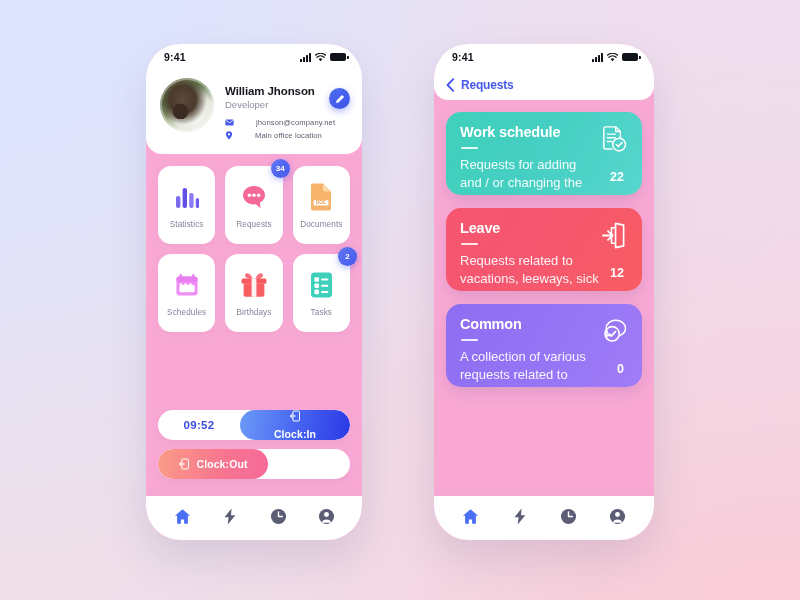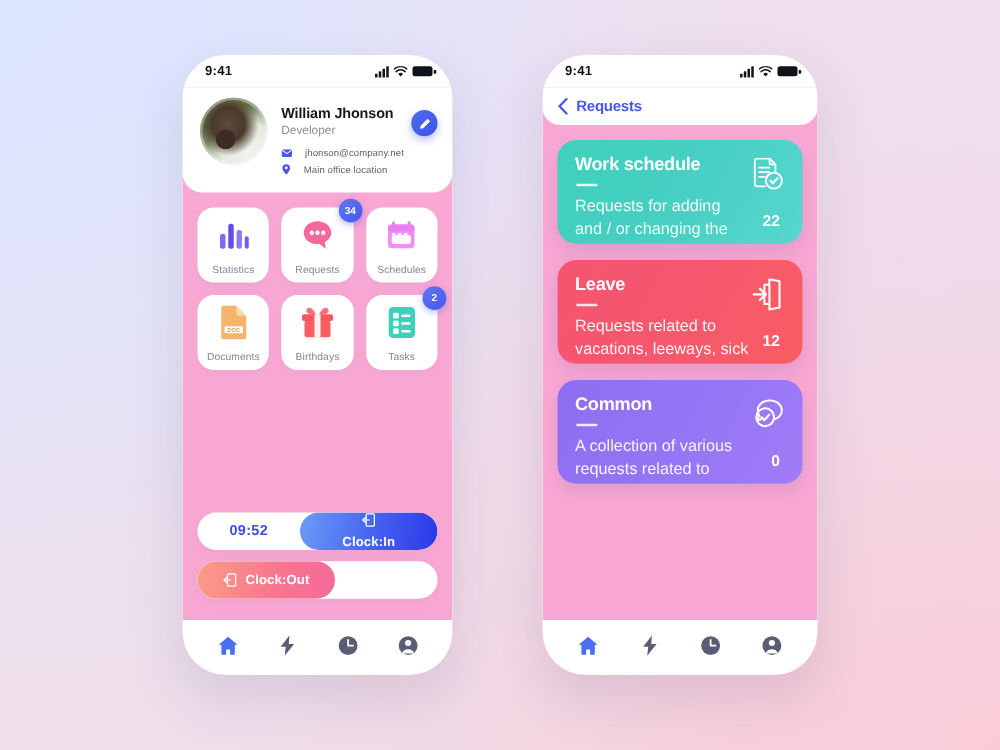--- a/index.html
+++ b/index.html
@@ -88,42 +88,42 @@
   }
   .profile-info { margin-left: 11px; padding-top: 6px; flex: 1; min-width: 0; }
   .profile-name {
     font-size: 11.5px; font-weight: bold; color: #15161c;
     letter-spacing: -0.1px; line-height: 1.25;
   }
   .profile-role {
     font-size: 9.5px; color: #8b8e9c; margin-top: 1px; line-height: 1.25;
   }
   .profile-meta { margin-top: 7px; display: flex; flex-direction: column; gap: 4px; }
-  .meta-row { display: flex; align-items: center; gap: 10px; }
+  .meta-row { display: flex; align-items: center; gap: 22px; }
   .meta-row span.txt { font-size: 7.6px; color: #5a5d6e; letter-spacing: .1px; }
   .edit-btn {
     position: absolute; right: 12px; top: 18px;
     width: 21px; height: 21px; border-radius: 50%;
     background: linear-gradient(135deg, #4f6bf0 0%, #3a54e8 100%);
     display: flex; align-items: center; justify-content: center;
     box-shadow: 0 3px 7px rgba(62,86,232,.38);
   }
 
   
   .grid {
     padding: 12px 12px 0 12px;
     display: grid;
     grid-template-columns: repeat(3, 1fr);
     gap: 10px;
   }
   .tile {
     position: relative;
     background: #fff;
     border-radius: 13px;
-    height: 60px;
+    height: 78px;
     display: flex;
     flex-direction: column;
     align-items: center;
     justify-content: center;
     box-shadow: 0 3px 9px rgba(120,115,150,.07);
   }
   .tile-icon { height: 32px; display: flex; align-items: center; justify-content: center; }
   .tile-label { font-size: 8.2px; color: #82859a; margin-top: 7px; letter-spacing: .1px; }
   .badge {
     position: absolute; top: -7px; right: -7px;
@@ -279,44 +279,44 @@
               <circle cx="9.4" cy="12.2" r="1.75" fill="#fff"></circle>
               <circle cx="14" cy="12.2" r="1.75" fill="#fff"></circle>
               <circle cx="18.6" cy="12.2" r="1.75" fill="#fff"></circle>
             </svg>
           </div>
           <div class="tile-label">Requests</div>
         </div>
 
         <div class="tile">
           <div class="tile-icon">
+            <svg width="24" height="28" viewBox="0 0 24 28">
+              <path d="M2 2.6 a2 2 0 0 1 2-2 h10 l8 8 v16.8 a2 2 0 0 1 -2 2 H4 a2 2 0 0 1 -2 -2 Z" fill="#f6b36b"></path>
+              <path d="M14 0.6 l8 8 h-6 a2 2 0 0 1 -2 -2 Z" fill="#fdd9a8"></path>
+              <rect x="4.6" y="17" width="14.8" height="5.6" rx="1.2" fill="#fff"></rect>
+              <text x="12" y="21.4" font-family="Liberation Sans, sans-serif" font-size="4.6" font-weight="bold" fill="#f0984a" text-anchor="middle">DOC</text>
+            </svg>
+          </div>
+          <div class="tile-label">Documents</div>
+        </div>
+
+        <div class="tile">
+          <div class="tile-icon">
             <svg width="26" height="26" viewBox="0 0 26 26">
               <rect x="5.5" y="2" width="2.4" height="5" rx="1.2" fill="#e87ef0"></rect>
               <rect x="18.1" y="2" width="2.4" height="5" rx="1.2" fill="#e87ef0"></rect>
               <rect x="2.4" y="4.6" width="21.2" height="19" rx="3" fill="#ee8ff5"></rect>
               <rect x="2.4" y="4.6" width="21.2" height="5.4" rx="3" fill="#e87ef0"></rect>
               <rect x="5.4" y="13" width="15.2" height="7.2" rx="1.6" fill="#fff"></rect>
               <rect x="5.4" y="11.4" width="3" height="1.6" rx=".8" fill="#fff"></rect>
               <rect x="10.2" y="11.4" width="3" height="1.6" rx=".8" fill="#fff"></rect>
               <rect x="15" y="11.4" width="3" height="1.6" rx=".8" fill="#fff"></rect>
             </svg>
           </div>
           <div class="tile-label">Schedules</div>
-        </div>
-
-        <div class="tile">
-          <div class="tile-icon">
-            <svg width="24" height="28" viewBox="0 0 24 28">
-              <path d="M2 2.6 a2 2 0 0 1 2-2 h10 l8 8 v16.8 a2 2 0 0 1 -2 2 H4 a2 2 0 0 1 -2 -2 Z" fill="#f6b36b"></path>
-              <path d="M14 0.6 l8 8 h-6 a2 2 0 0 1 -2 -2 Z" fill="#fdd9a8"></path>
-              <rect x="4.6" y="17" width="14.8" height="5.6" rx="1.2" fill="#fff"></rect>
-              <text x="12" y="21.4" font-family="Liberation Sans, sans-serif" font-size="4.6" font-weight="bold" fill="#f0984a" text-anchor="middle">DOC</text>
-            </svg>
-          </div>
-          <div class="tile-label">Documents</div>
         </div>
 
         <div class="tile">
           <div class="tile-icon">
             <svg width="28" height="26" viewBox="0 0 28 26">
               <path d="M7.5 1.2 C5.4 1.2 4.3 3.3 5.6 5 C6.6 6.3 9.4 6.8 12.8 6.8 C11.3 3.4 9.6 1.2 7.5 1.2 Z" fill="#fa6f7c"></path>
               <path d="M20.5 1.2 C22.6 1.2 23.7 3.3 22.4 5 C21.4 6.3 18.6 6.8 15.2 6.8 C16.7 3.4 18.4 1.2 20.5 1.2 Z" fill="#fa6f7c"></path>
               <rect x="1.6" y="6.4" width="24.8" height="5.4" rx="1.6" fill="#f8595f"></rect>
               <rect x="3.6" y="11.4" width="20.8" height="13.4" rx="2" fill="#f85f63"></rect>
               <rect x="11.6" y="6.4" width="4.8" height="18.4" fill="#fff" opacity=".92"></rect>

